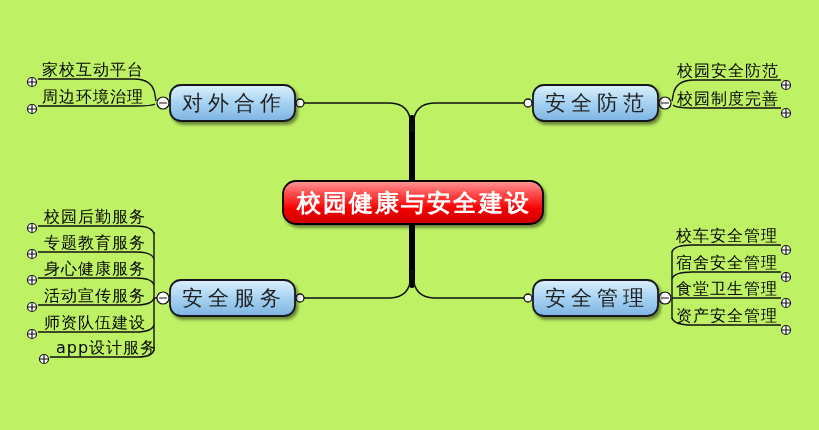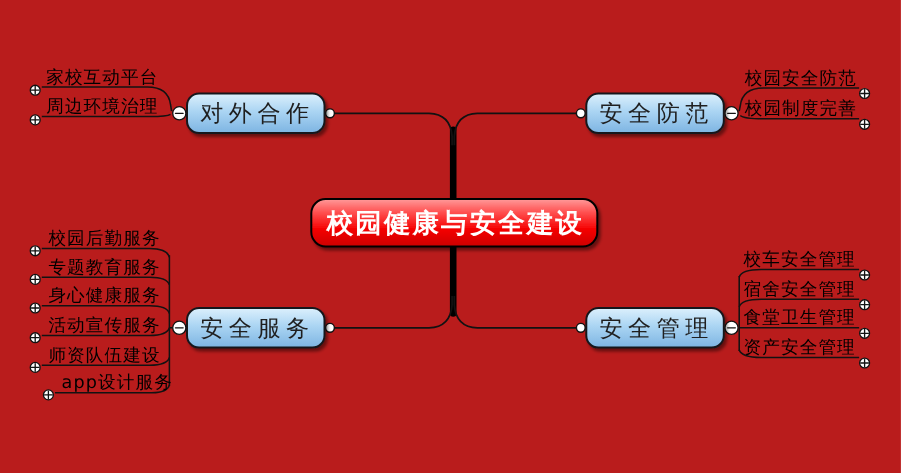--- a/index.html
+++ b/index.html
@@ -1,16 +1,16 @@
 <!DOCTYPE html>
 <html><head>
 <meta charset="utf-8">
 <style>
   html,body{margin:0;padding:0;background:#fff;}
-  #stage{position:relative;width:819px;height:430px;background:#b91c1c;overflow:hidden;}
+  #stage{position:relative;width:819px;height:430px;background:#bef264;overflow:hidden;}
   svg{display:block;}
   text{font-family:"DejaVu Sans",sans-serif;}
   .leaf{font-size:16px;letter-spacing:1px;fill:#000;}
   .btopic{font-size:21px;letter-spacing:5px;fill:#1f1f1f;text-anchor:middle;}
   .ctopic{font-size:24px;font-weight:bold;letter-spacing:2px;fill:#ffffff;text-anchor:middle;}
   .bshape{fill:url(#blueGrad);stroke:#16191d;stroke-width:1.8;}
   .cshape{fill:url(#redGrad);stroke:#000;stroke-width:1.8;}
   .trunk{fill:none;stroke:#000;stroke-width:6;stroke-linecap:round;}
   .branchline{fill:none;stroke:#121212;stroke-width:1.6;}
   .leafline{fill:none;stroke:#121212;stroke-width:1.4;}

